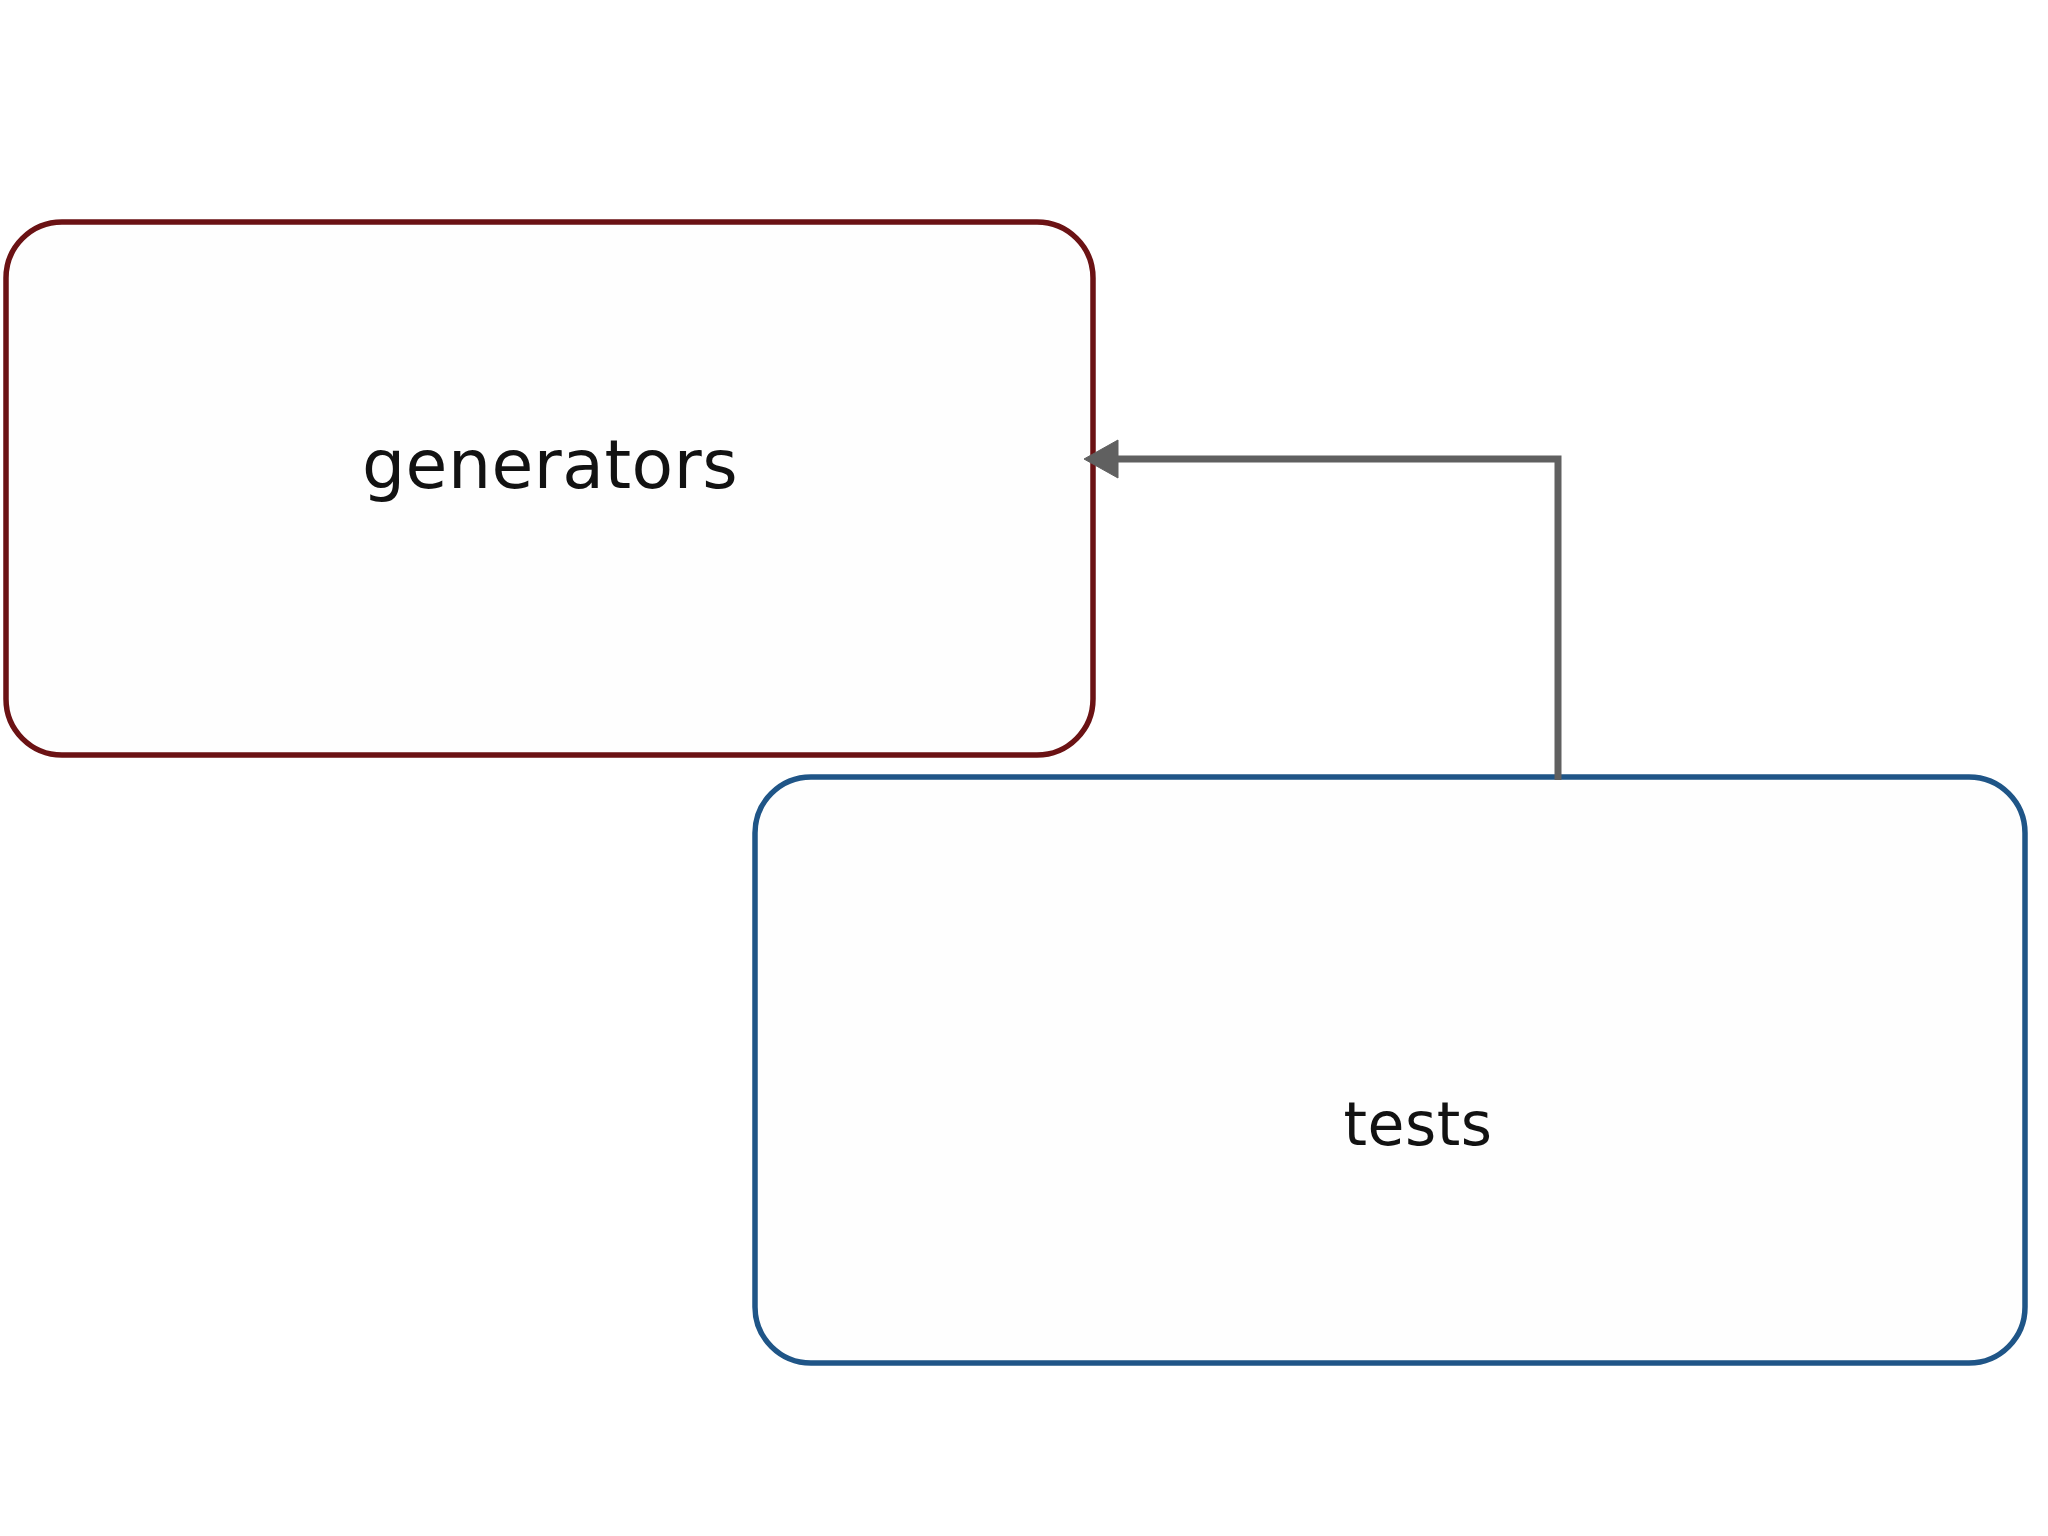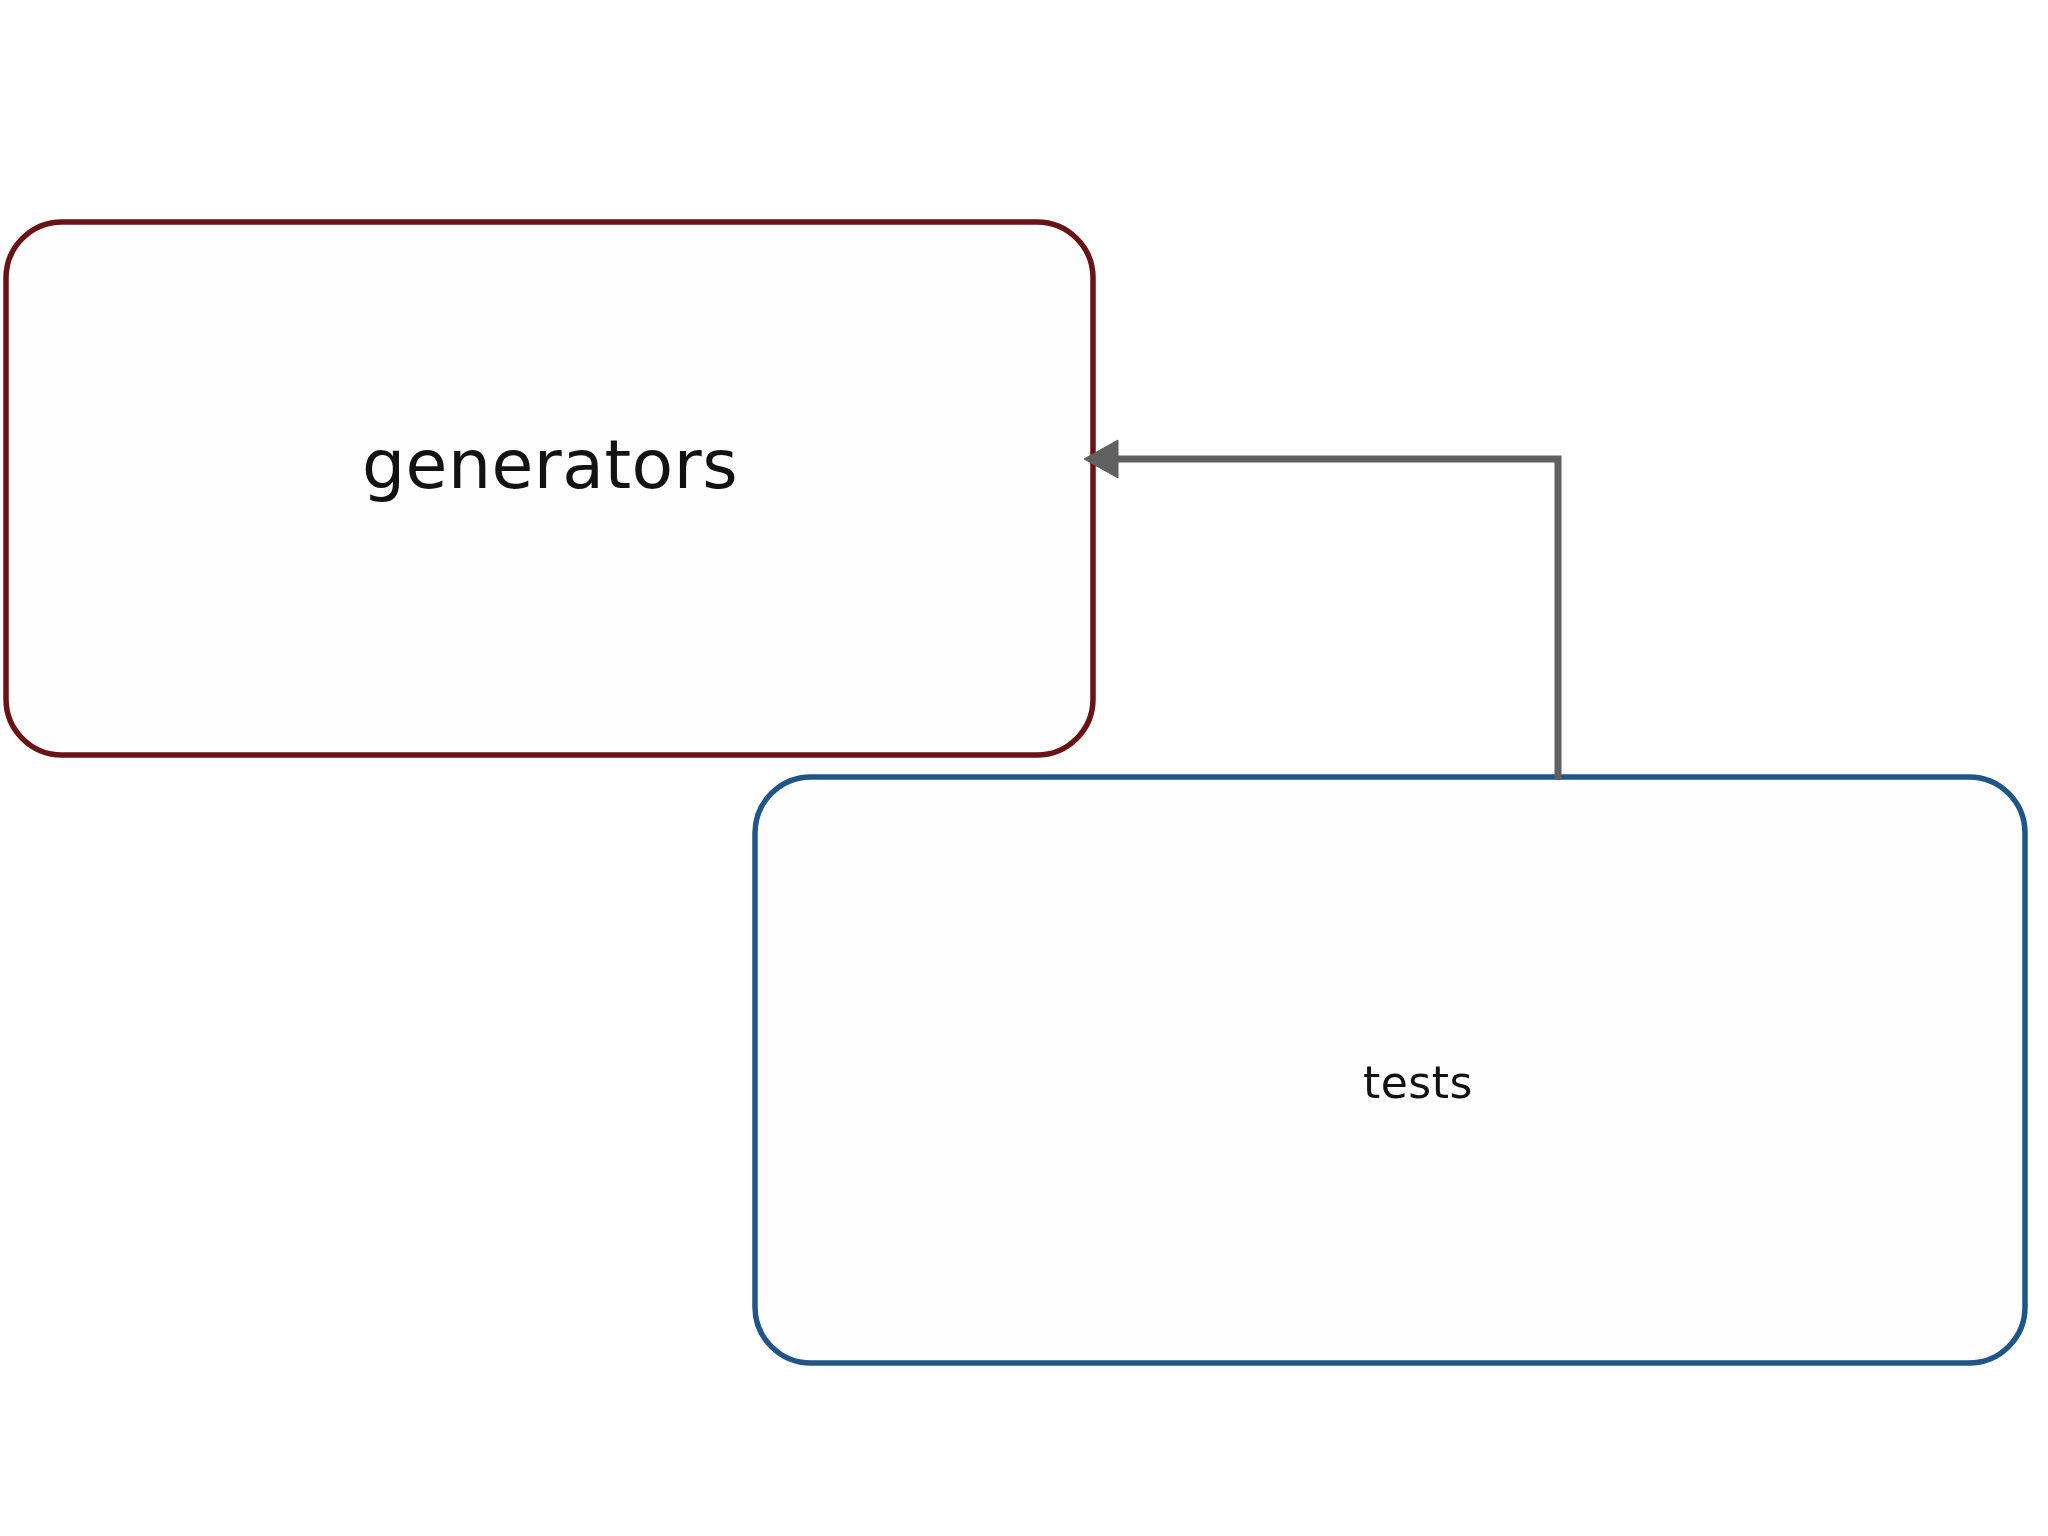--- a/index.html
+++ b/index.html
@@ -37,22 +37,22 @@
     user-select: none;
   }
   #label-generators {
     left: 530px;
     top: 464px;
     font-size: 68px;
     margin-left: 20px;
   }
   #label-tests {
     left: 1418px;
-    top: 1082px;
-    font-size: 44px;
+    top: 1124px;
+    font-size: 60px;
   }
 </style>
 </head>
 <body>
 
 <div id="canvas">
 
   <svg class="graph-svg" viewBox="0 0 2048 1536" xmlns="http://www.w3.org/2000/svg">
 
     <rect x="6" y="222" width="1087" height="533" rx="56" ry="56" fill="#fefefe" stroke="#6b1214" stroke-width="5.5"></rect>

